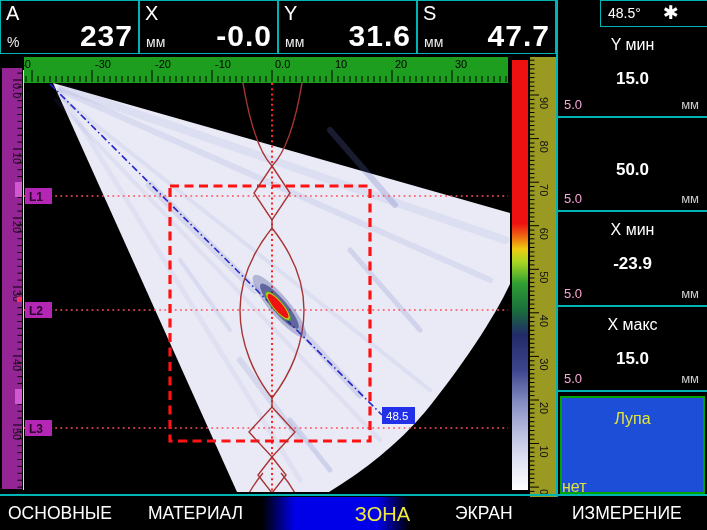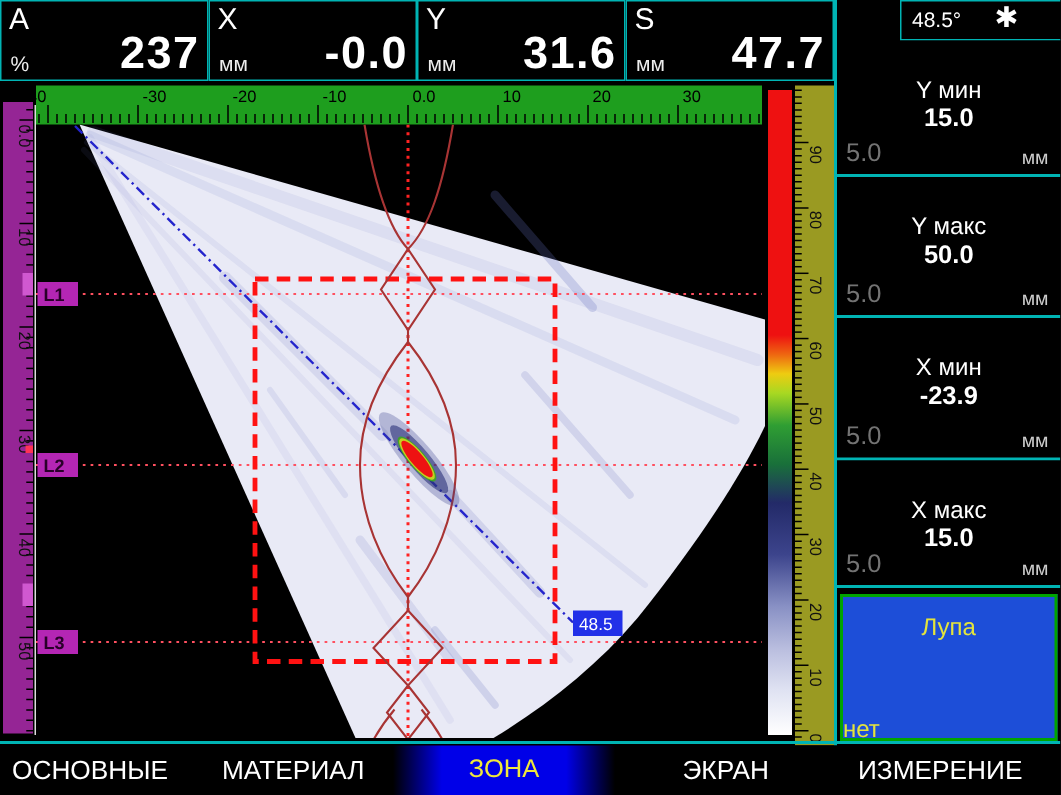--- a/index.html
+++ b/index.html
@@ -14,36 +14,36 @@
   .acell{position:absolute;left:556px;top:0;width:149px;height:25px;border:1px solid #00b4b4;background:#000;margin-left:44px;}
   .acell .angle{position:absolute;left:7px;top:4px;font-size:14px;}
   .acell .star{position:absolute;left:62px;top:0px;font-size:19px;}
   .battery{position:absolute;right:10px;top:6px;width:28px;height:12px;border:1.5px solid #fff;border-radius:2px;}
   .battery:after{content:"";position:absolute;right:-5px;top:2.5px;width:3px;height:6px;background:#fff;}
   .battery .bars{position:absolute;left:2px;top:1.5px;display:flex;gap:1.5px;}
   .battery .bars i{display:block;width:4px;height:8.5px;background:#fff;}
   
   .vborder{position:absolute;left:556px;top:0;width:2px;height:497px;background:#00b4b4;z-index:5;}
   .pcell{position:absolute;left:558px;width:149px;background:#000;border-bottom:2px solid #00b4b4;}
-  .pcell .plabel{position:absolute;left:0;right:0;top:9px;text-align:center;font-size:16px;margin-top:16px;}
+  .pcell .plabel{position:absolute;left:0;right:0;top:9px;text-align:center;font-size:16px;}
   .pcell .pval{position:absolute;left:0;right:0;top:42px;text-align:center;font-size:17px;font-weight:700;}
-  .pcell .pstep{position:absolute;left:6px;bottom:4px;font-size:17px;color:#737373;text-align:right;}
+  .pcell .pstep{position:absolute;left:6px;bottom:4px;font-size:13px;color:#f9a8d4;text-align:right;}
   .pcell .punit{position:absolute;right:8px;bottom:4px;font-size:13px;color:#ccc;}
   .magnifier{position:absolute;left:560px;top:396px;width:141px;height:94px;background:#1d4ed8;
              border:2px solid #00a400;}
   .magnifier .plabel{position:absolute;left:0;right:0;top:12px;text-align:center;font-size:16px;color:#e4e43c;}
   .magnifier .pval{position:absolute;left:0;right:0;top:52px;text-align:left;font-size:16px;color:#e4e43c;margin-top:28px;}
   
   .menuline{position:absolute;left:0;top:494px;width:707px;height:2px;background:#00b4b4;z-index:6;}
   .menubar{position:absolute;left:0;top:497px;width:707px;height:33px;background:#000;z-index:6;}
   .mitem{position:absolute;top:6px;font-size:17.5px;color:#fff;white-space:nowrap;}
   .mitem.uline{border-bottom:2px solid #fff;padding-bottom:8px;}
   .zona-hl{position:absolute;left:262px;top:0;width:148px;height:33px;
            background:linear-gradient(90deg,rgba(0,0,232,0) 0%,#0000e8 22%,#0000e8 78%,rgba(0,0,232,0) 100%);}
-  .zona-hl span{position:absolute;left:0;right:0;top:6px;text-align:center;font-size:17px;color:#f0e83a;}
+  .zona-hl span{position:absolute;left:0;right:0;top:6px;text-align:right;font-size:20px;color:#f0e83a;}
   
   #scan-svg{position:absolute;left:0;top:55px;z-index:1;}
   text{font-family:"Liberation Sans","DejaVu Sans",sans-serif;}
 </style>
 </head>
 <body>
 
 <div class="screen">
 
   <div class="topbar">
@@ -461,21 +461,20 @@
 
   <div class="vborder"></div>
 
   <div class="pcell" style="top:27px;height:89px">
     <span class="plabel">Y мин</span>
     <span class="pval">15.0</span>
     <span class="pstep">5.0</span>
     <span class="punit">мм</span>
   </div>
   <div class="pcell" style="top:118px;height:92px">
-    <span class="plabel">Y макс</span>
     <span class="pval">50.0</span>
     <span class="pstep">5.0</span>
     <span class="punit">мм</span>
   </div>
   <div class="pcell" style="top:212px;height:93px">
     <span class="plabel">X мин</span>
     <span class="pval">-23.9</span>
     <span class="pstep">5.0</span>
     <span class="punit">мм</span>
   </div>

